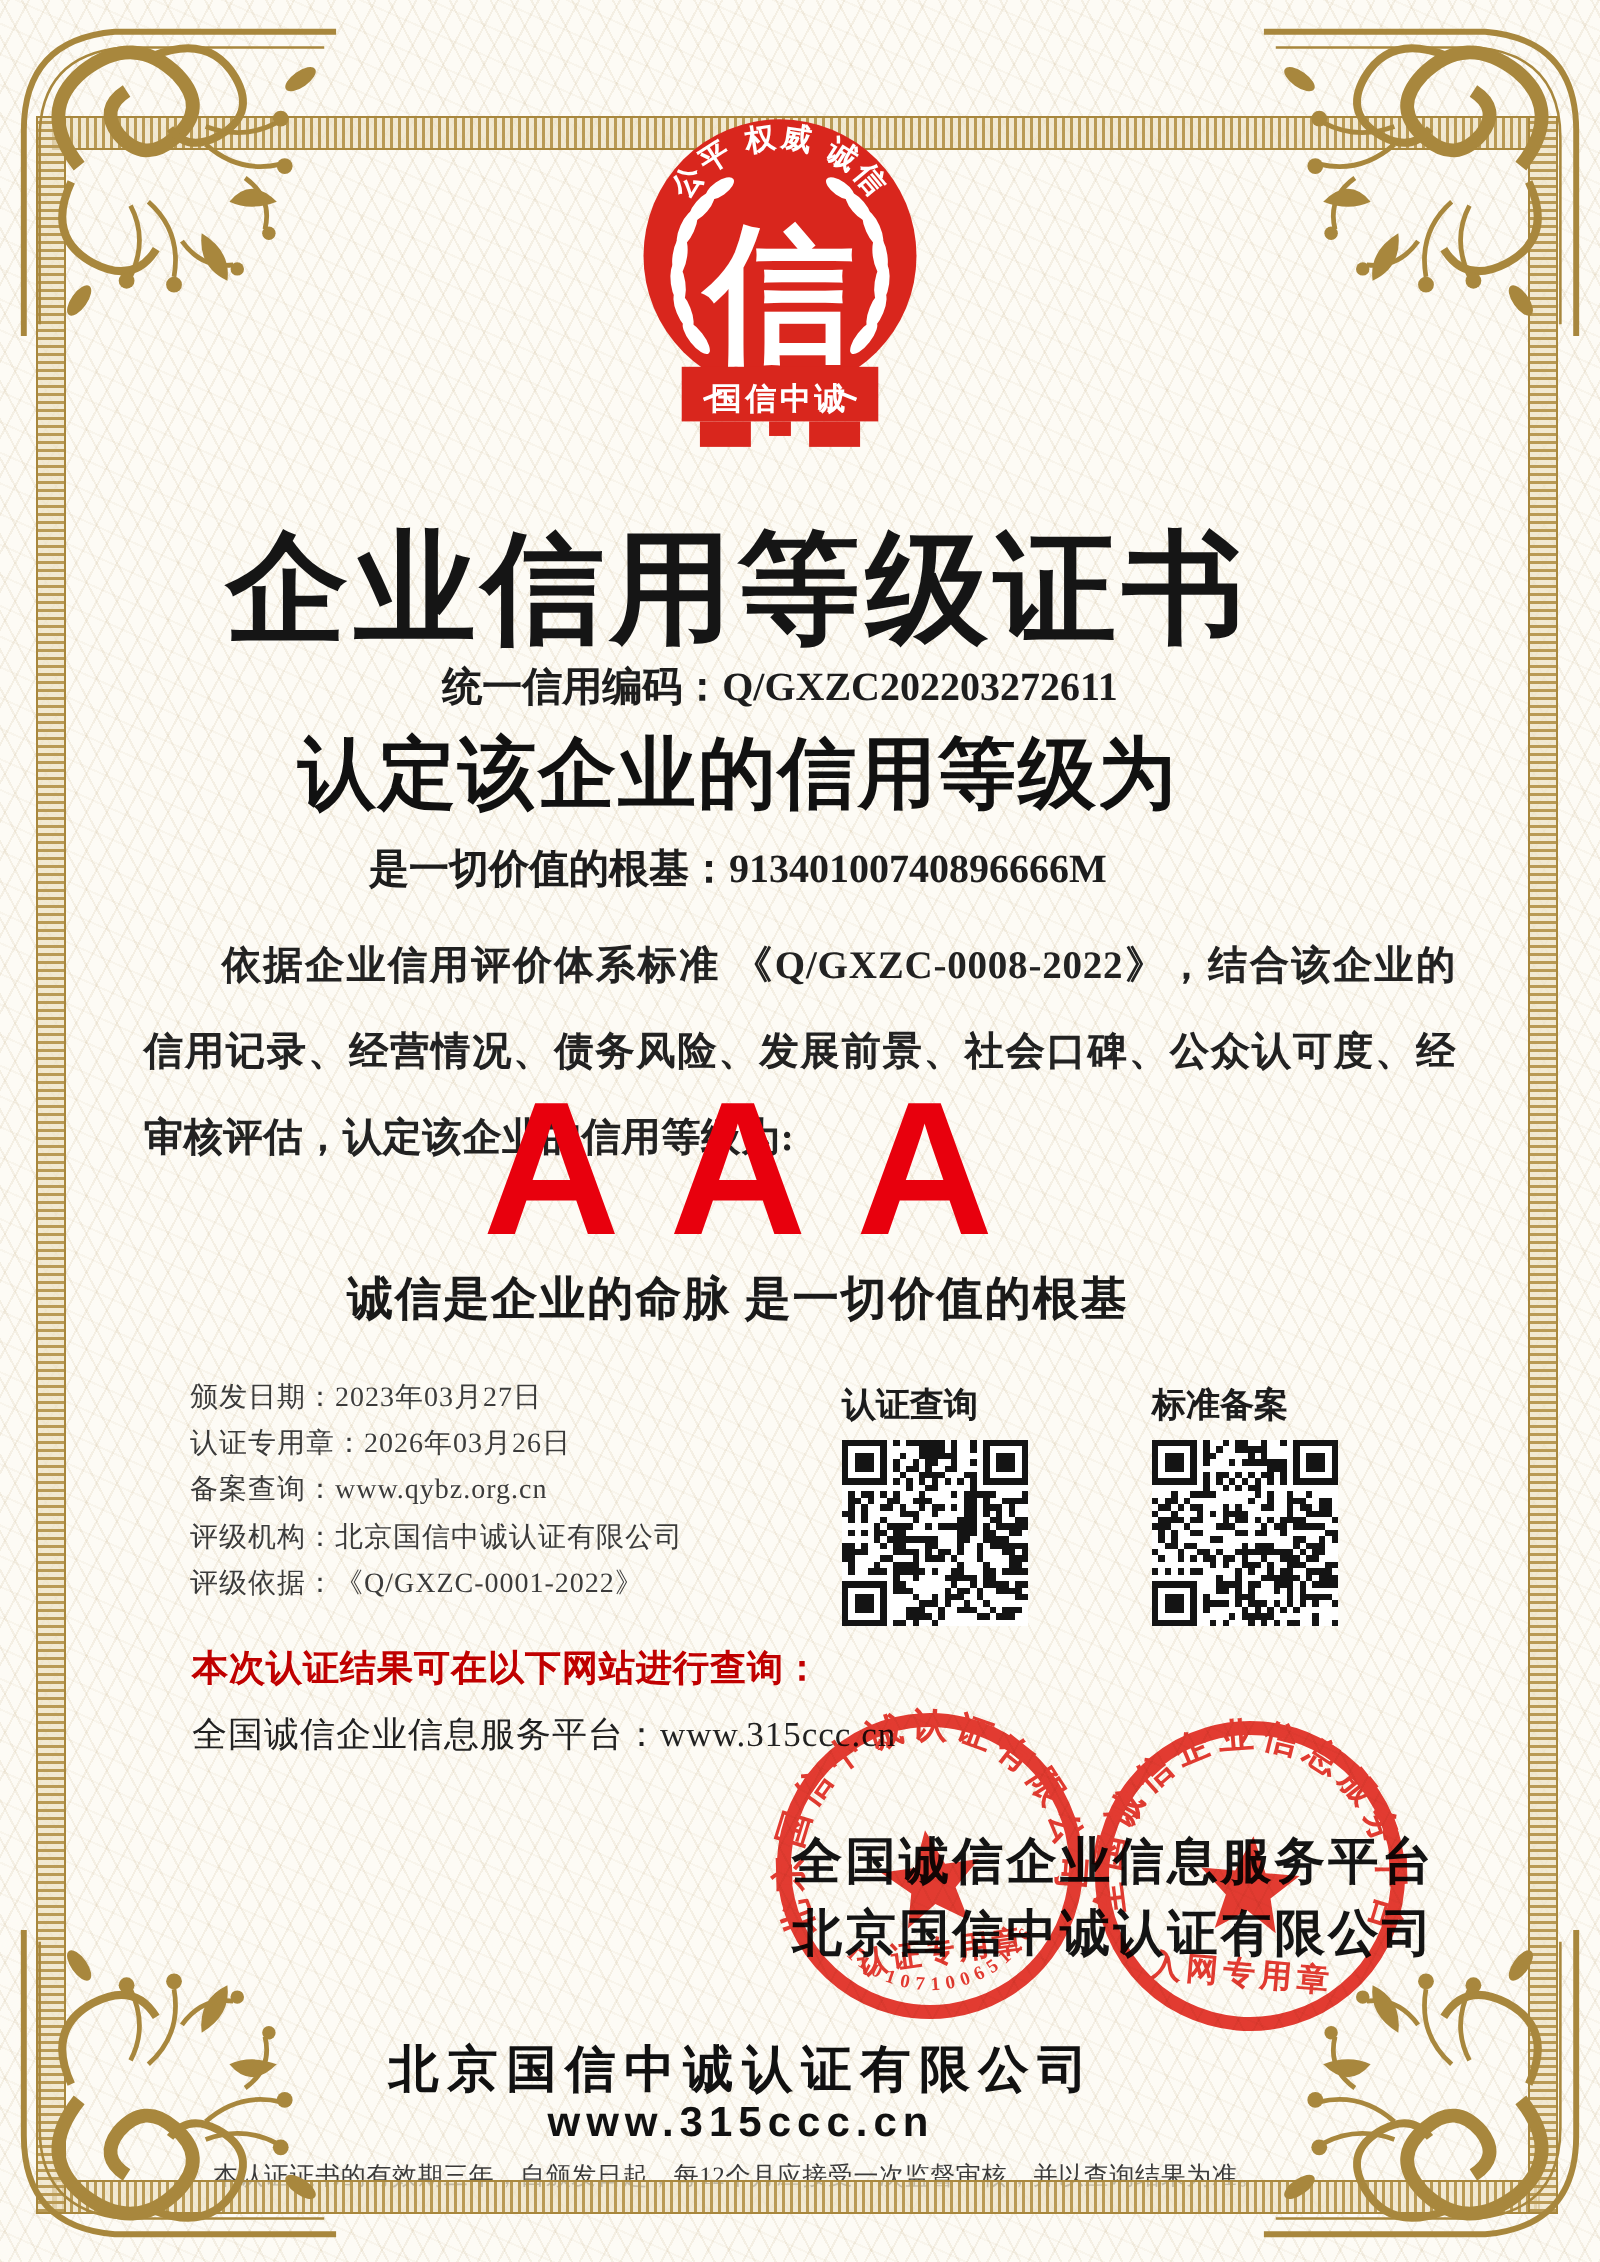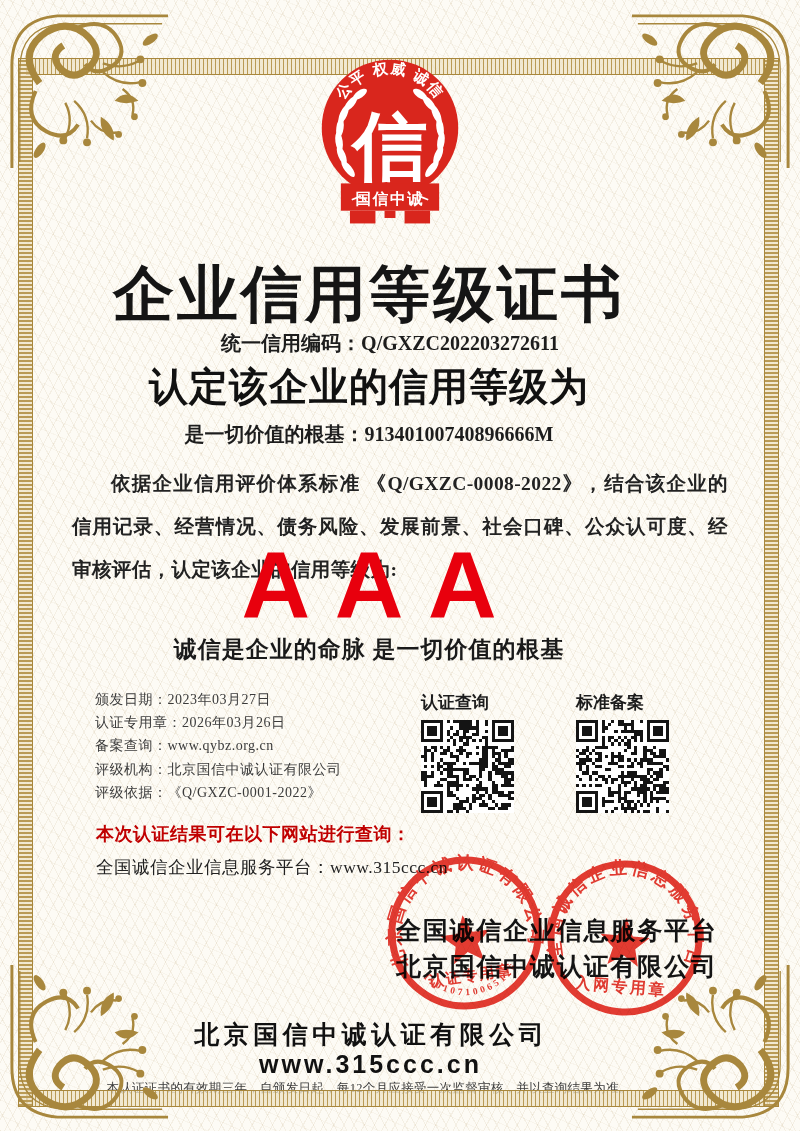--- a/index.html
+++ b/index.html
@@ -52,21 +52,21 @@
   .platform{position:absolute;left:96px;top:855px;font-size:17.5px;font-weight:500;color:#222;letter-spacing:.5px;}
   
   .sig{position:absolute;left:396px;width:320px;font-size:25px;font-weight:600;color:#141414;
     text-align:justify;text-align-last:justify;z-index:3;}
   .sig.l1{top:914px;} .sig.l2{top:950px;}
   .stamp{position:absolute;width:160px;height:160px;z-index:4;mix-blend-mode:multiply;opacity:.9;}
   .stamp.left{left:385px;top:853px;transform:rotate(-8deg);}
   .stamp.right{left:545px;top:858px;transform:rotate(5deg);}
   
   .org{top:1018px;font-size:25px;font-weight:800;color:#111;letter-spacing:4.5px;text-indent:4.5px;}
-  .site{top:1050px;font-family:"Liberation Sans","DejaVu Sans",sans-serif;font-size:25px;font-weight:700;
+  .site{top:1050px;font-family:"Liberation Sans","DejaVu Sans",sans-serif;font-size:21px;font-weight:700;
     color:#111;letter-spacing:3px;text-indent:3px;}
   .disclaimer{top:1080px;font-size:12.5px;color:#3a3a3a;letter-spacing:.3px;}
 </style>
 </head>
 <body>
 
 <div class="page">
 
   <div class="band h top"></div>
   <div class="band h bottom"></div>

